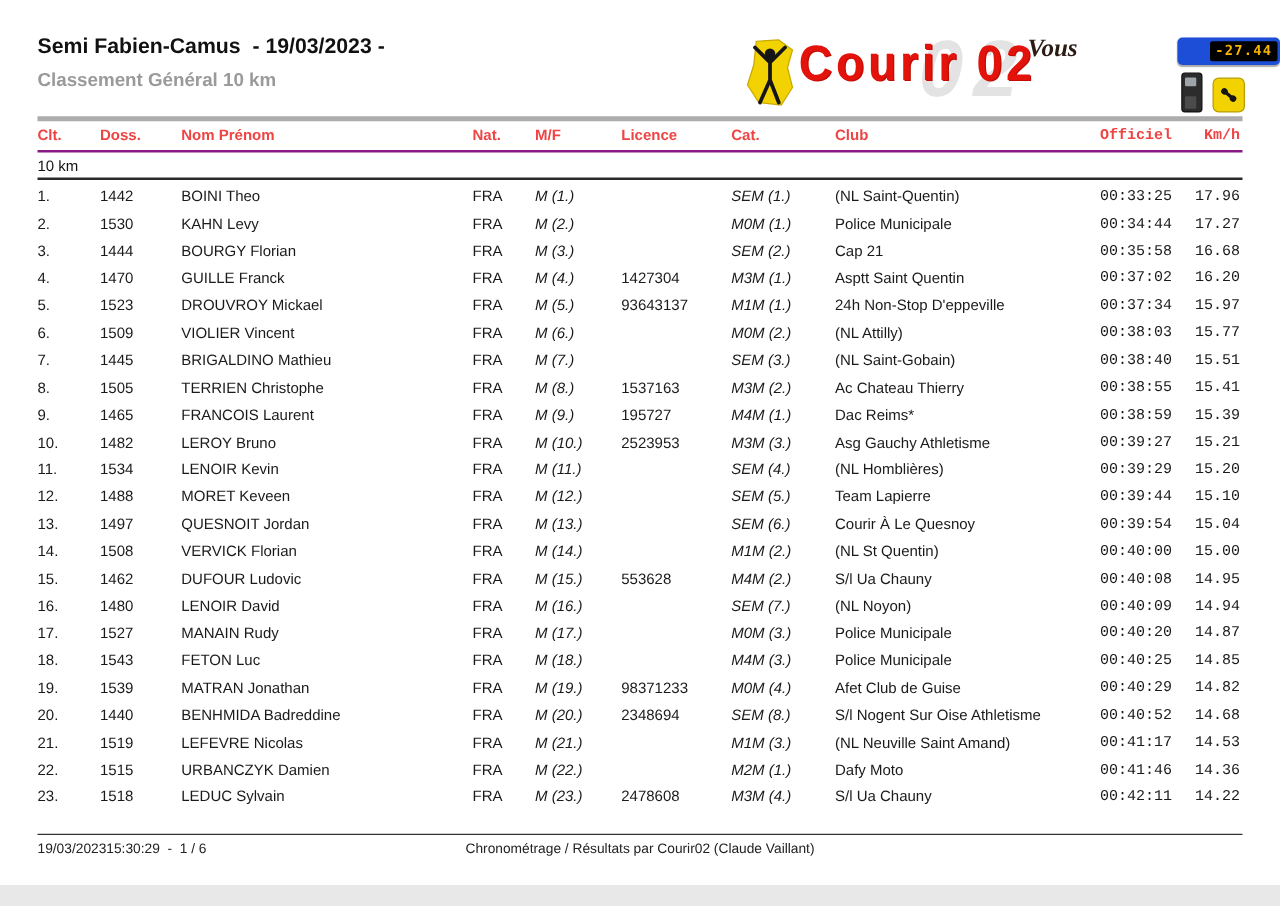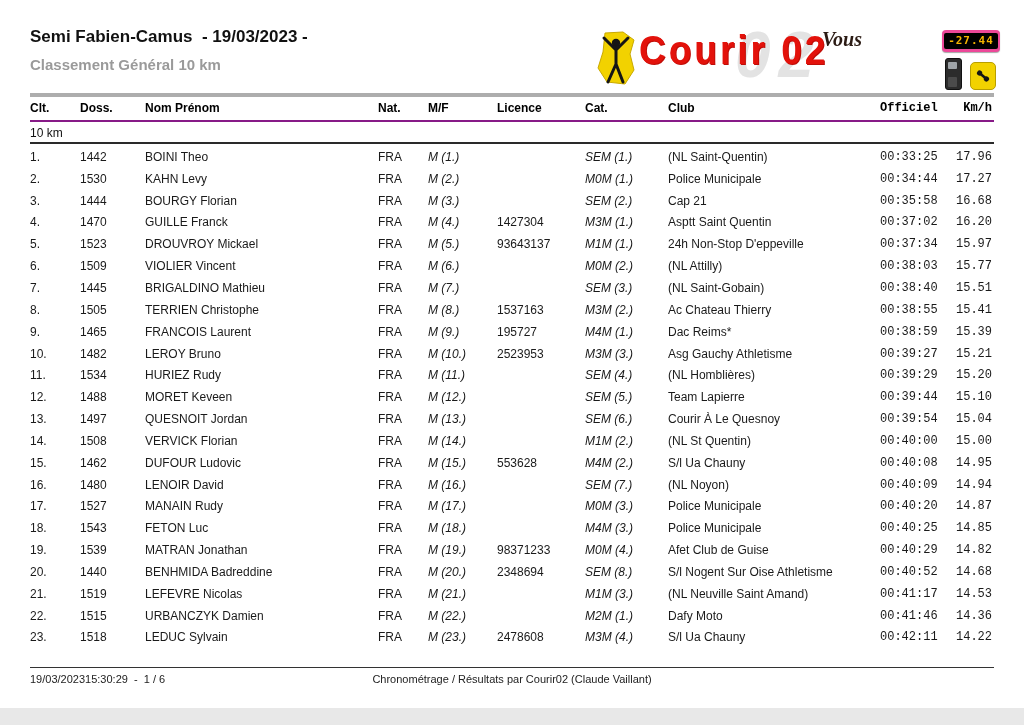--- a/index.html
+++ b/index.html
@@ -32,22 +32,22 @@
   .logo-tag1{
     position:absolute;left:237px;top:6px;font-family:"Liberation Serif",serif;
     font-style:italic;font-weight:bold;font-size:20px;color:#2b1b14;
   }
   .logo-tag2{
     position:absolute;left:240px;top:26px;font-family:"Liberation Serif",serif;
     font-style:italic;font-weight:bold;font-size:31px;color:#2b1b14;
   }
   .clock{
     position:absolute;left:357px;top:8px;width:58px;height:22px;
-    background:#ec4899;border-radius:4px;display:flex;align-items:center;
-    justify-content:center;box-shadow:0 1px 1px rgba(0,0,0,.35);
+    background:#1d4ed8;border-radius:4px;display:flex;align-items:center;
+    justify-content:center;box-shadow:0 1px 1px rgba(0,0,0,.35);padding-left:24px;
   }
   .clock-screen{
     background:#000;border-radius:2px;padding:1px 4px;
     font-family:"DejaVu Sans Mono",monospace;font-size:11px;font-weight:bold;
     color:#f7b500;letter-spacing:1px;line-height:14px;
   }
   .device1{
     position:absolute;left:360px;top:36px;width:15px;height:30px;
     background:#2c2c2c;border-radius:3px;border:1px solid #111;
   }
@@ -64,21 +64,21 @@
     background:#f2d200;border-radius:5px;border:1px solid #b89e00;
     display:flex;align-items:center;justify-content:center;
   }
   
   .graybar{position:absolute;left:30px;top:93px;width:964px;height:4px;background:#adadad;}
   .grid{
     display:grid;
     grid-template-columns:50px 65px 233px 50px 69px 88px 83px 212px 58px 56px;
     width:964px;
   }
-  .thead{position:absolute;left:30px;top:101px;font-size:12px;font-weight:bold;color:#000000;}
+  .thead{position:absolute;left:30px;top:101px;font-size:12px;font-weight:bold;color:#ef4444;}
   .purple-rule{position:absolute;left:30px;top:120px;width:964px;height:2px;background:#871a87;}
   .section-label{position:absolute;left:30px;top:126px;font-size:12px;color:#111;}
   .black-rule{position:absolute;left:30px;top:142px;width:964px;height:2px;background:#2a2a2a;}
   .tbody{position:absolute;left:30px;top:146px;font-size:12px;}
   .row{display:grid;grid-template-columns:50px 65px 233px 50px 69px 88px 83px 212px 58px 56px;
     height:21.85px;align-items:center;}
   .c-mf,.c-cat{font-style:italic;}
   .c-off,.c-kmh{text-align:right;font-family:Liberation Mono, monospace;}
   .c-off{padding-right:5px;}
   .c-kmh{padding-right:2px;}
@@ -260,21 +260,21 @@
       <span class="c-mf">M (10.)</span>
       <span class="c-lic">2523953</span>
       <span class="c-cat">M3M (3.)</span>
       <span class="c-club">Asg Gauchy Athletisme</span>
       <span class="c-off">00:39:27</span>
       <span class="c-kmh">15.21</span>
     </div>
       <div class="row">
       <span class="c-clt">11.</span>
       <span class="c-doss">1534</span>
-      <span class="c-name">HURIEZ Rudy</span>
+      <span class="c-name">LENOIR Kevin</span>
       <span class="c-nat">FRA</span>
       <span class="c-mf">M (11.)</span>
       <span class="c-lic"></span>
       <span class="c-cat">SEM (4.)</span>
       <span class="c-club">(NL Homblières)</span>
       <span class="c-off">00:39:29</span>
       <span class="c-kmh">15.20</span>
     </div>
       <div class="row">
       <span class="c-clt">12.</span>

